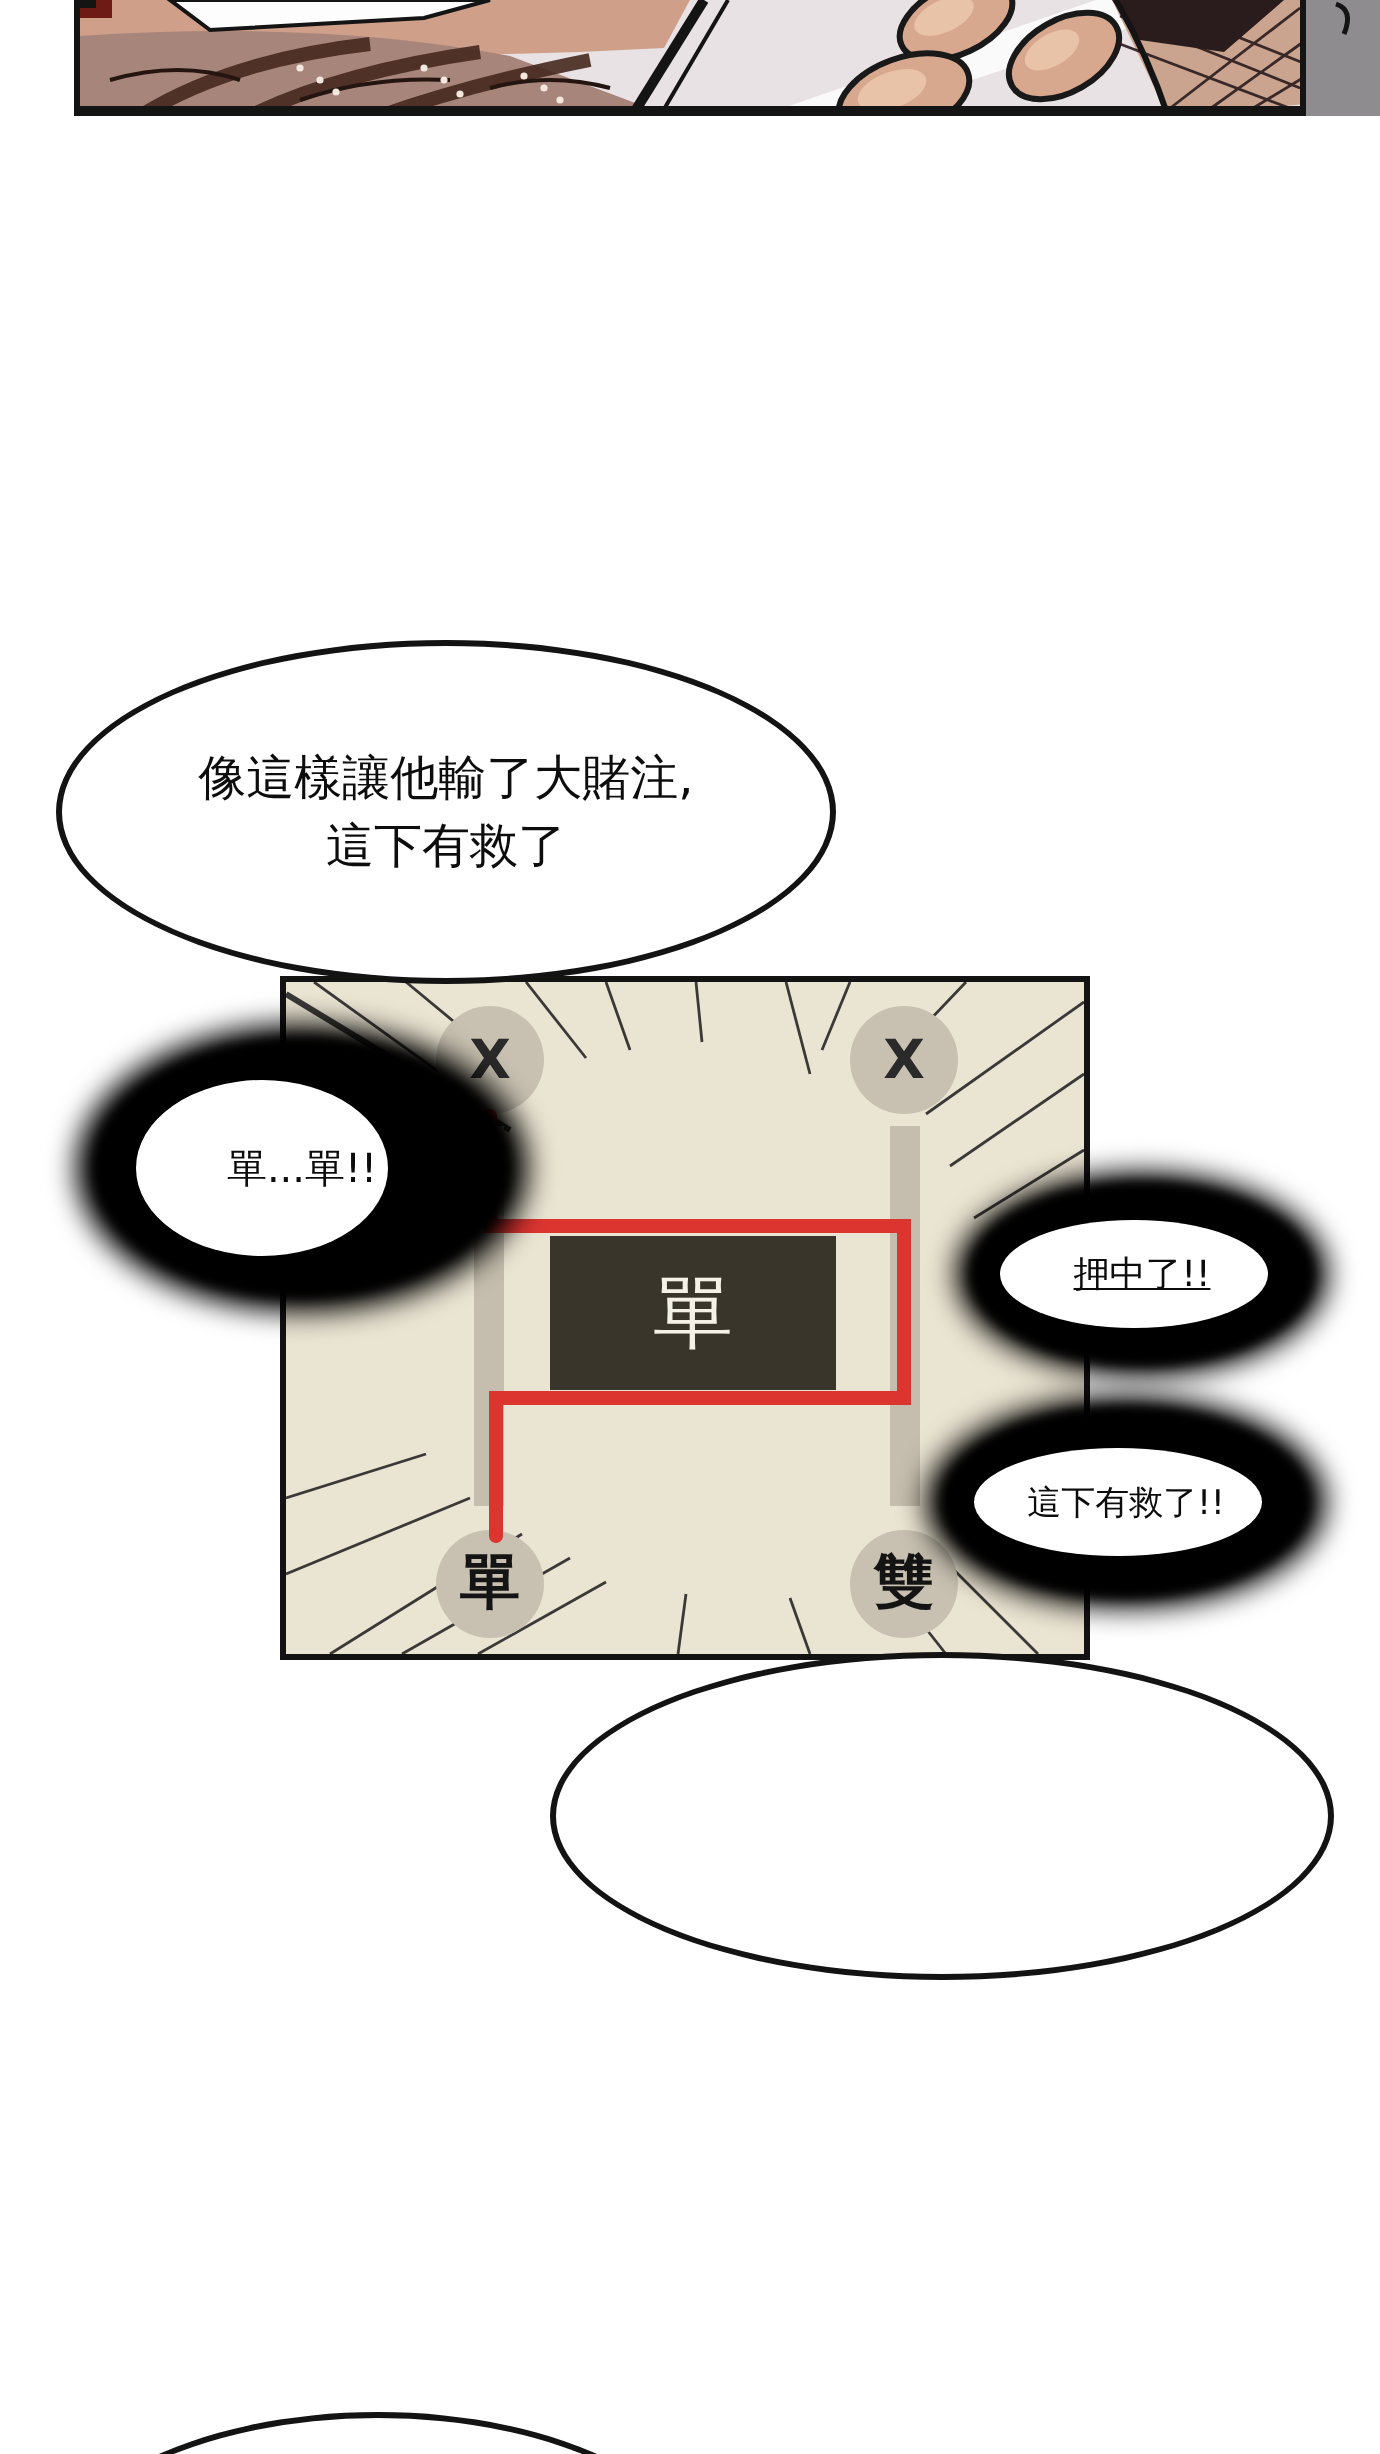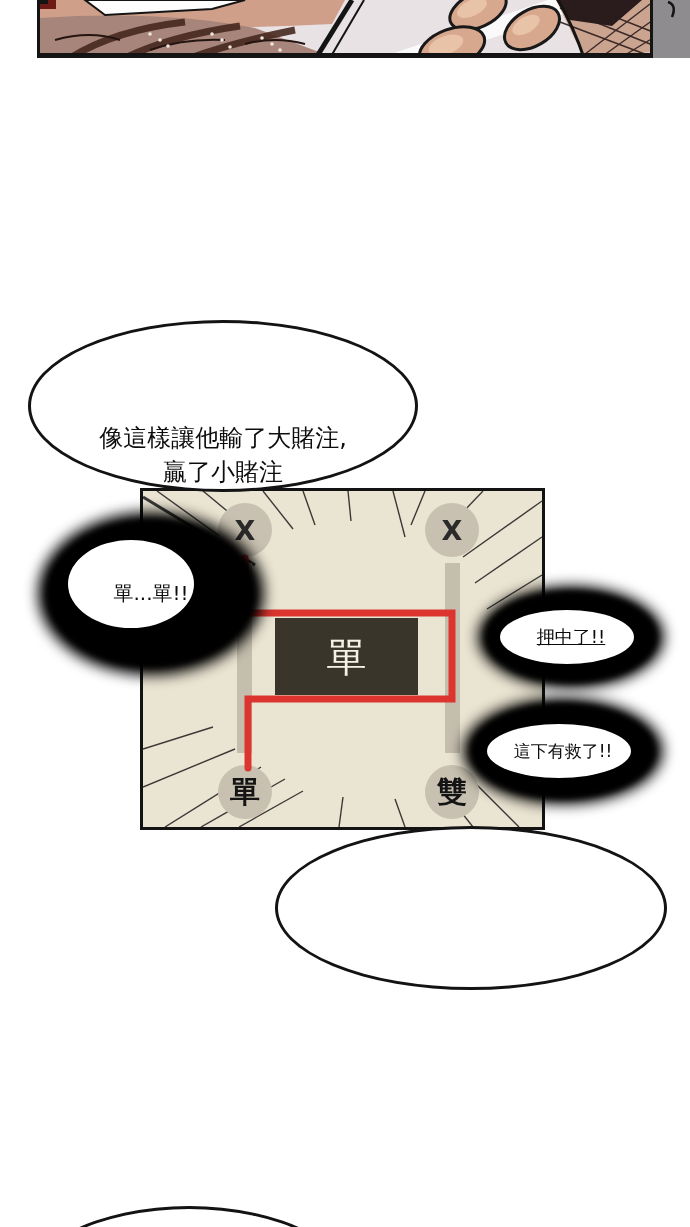--- a/index.html
+++ b/index.html
@@ -22,37 +22,37 @@
   .spot.bl{left:75px;top:274px;}
   .spot.br{left:282px;top:274px;}
   .spot .mark{font-size:27px;font-weight:700;color:#2a2a2a;line-height:1;}
   .spot .cjk{font-size:30px;font-weight:700;color:#141414;line-height:1;}
   .centerbox{position:absolute;left:132px;top:127px;width:143px;height:77px;background:#3a352a;
              display:flex;align-items:center;justify-content:center;z-index:4;}
   .centerbox span{color:#f4f1e7;font-size:40px;line-height:1;}
 
   
   .bubble{position:absolute;border:3px solid #131313;border-radius:50%;background:#ffffff;
-          display:flex;flex-direction:column;align-items:center;justify-content:flex-end;
+          display:flex;flex-direction:column;align-items:center;justify-content:center;
           text-align:center;z-index:2;}
   .bubble p{margin:0;font-size:24px;line-height:34px;color:#0d0d0d;}
   .bubble.top-b{left:28px;top:320px;width:384px;height:166px;}
   .bubble.bottom-b{left:275px;top:826px;width:386px;height:158px;}
   .bubble.partial-b{left:20px;top:1206px;width:332px;height:170px;}
 
   
   .scream{position:absolute;z-index:3;}
   .scream .fuzz{position:absolute;left:0;top:0;width:100%;height:100%;background:#000;
                 border-radius:50%;filter:blur(7px);}
   .scream .fuzz2{position:absolute;left:4%;top:5%;width:92%;height:90%;background:#000;
                 border-radius:50%;filter:blur(3px);}
   .scream .core{position:absolute;background:#ffffff;border-radius:50%;}
   .scream .txt{position:absolute;left:0;top:0;width:100%;height:100%;display:flex;
                align-items:center;justify-content:center;color:#0c0c0c;}
-  .scream.s-left{left:38px;top:512px;width:188px;height:163px;padding-left:38px;}
+  .scream.s-left{left:38px;top:512px;width:188px;height:144px;padding-left:38px;}
   .scream.s-left .core{left:30px;top:28px;width:126px;height:88px;}
   .scream.s-left .txt{font-size:20px;}
   .scream.s-rtop{left:478px;top:586px;width:186px;height:102px;}
   .scream.s-rtop .core{left:22px;top:24px;width:134px;height:54px;}
   .scream.s-rtop .txt{font-size:18px;text-decoration:underline;}
   .scream.s-rbot{left:463px;top:698px;width:200px;height:106px;}
   .scream.s-rbot .core{left:24px;top:26px;width:144px;height:54px;}
   .scream.s-rbot .txt{font-size:17px;}
 </style>
 </head>
@@ -176,21 +176,21 @@
       <span>單</span>
     </div>
 
     <svg class="redpath" width="399" height="336" viewBox="0 0 399 336">
       <polyline points="102,67 102,122 309,122 309,208 105,208 105,277" fill="none" stroke-width="7" stroke-linecap="round" stroke="#dc3530"></polyline>
     </svg>
   </div>
 
   <div class="bubble top-b">
     <p>像這樣讓他輸了大賭注,</p>
-    <p>贏了小賭注</p>
+    <p>這下有救了</p>
   </div>
 
   <div class="scream s-left">
     <div class="fuzz"></div>
     <div class="fuzz2"></div>
     <div class="core"></div>
     <div class="txt">單...單!!</div>
   </div>
   <div class="scream s-rtop">
     <div class="fuzz"></div>

